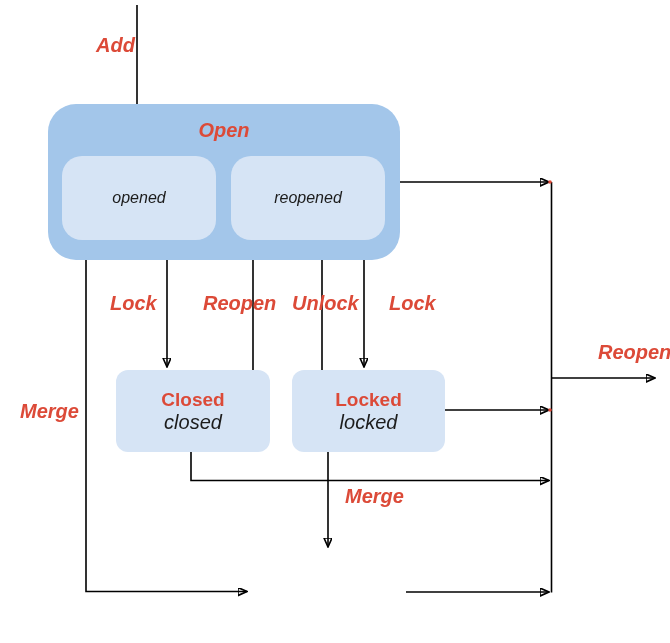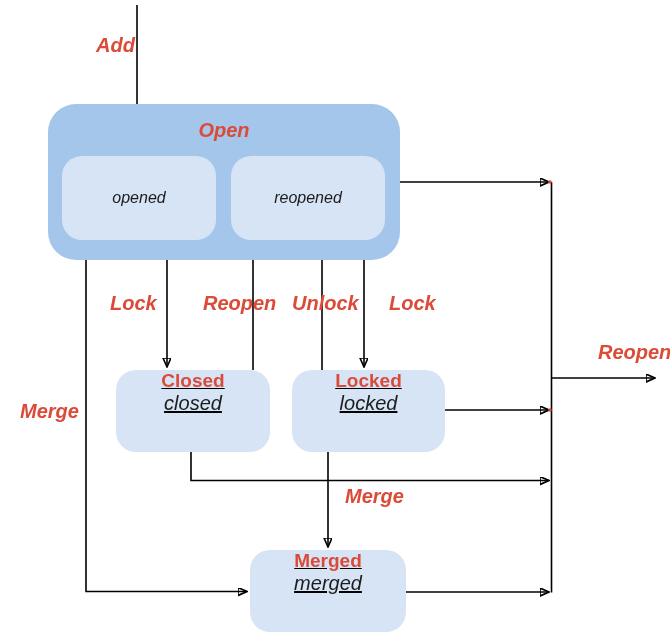--- a/index.html
+++ b/index.html
@@ -34,22 +34,22 @@
   .substate{
     background:var(--state-box);
     border-radius:20px;
     display:flex;align-items:center;justify-content:center;
     font-style:italic;font-size:16px;color:var(--text-dark);
   }
   .substate.opened{left:62px;top:156px;width:154px;height:84px;}
   .substate.reopened{left:231px;top:156px;width:154px;height:84px;}
   .state{
     background:var(--state-box);
-    border-radius:20px;
-    display:flex;flex-direction:column;align-items:center;justify-content:flex-start;text-decoration:underline;
+    border-radius:12px;
+    display:flex;flex-direction:column;align-items:center;justify-content:center;
   }
   .state.closed{left:116px;top:370px;width:154px;height:82px;}
   .state.locked{left:292px;top:370px;width:153px;height:82px;}
   .state.merged{left:250px;top:550px;width:156px;height:82px;}
   .state .title{
     font-weight:bold;font-size:19px;line-height:22px;color:var(--accent-red);
   }
   .state .subtitle{
     font-style:italic;font-size:20px;line-height:23px;color:var(--text-dark);
   }
@@ -108,24 +108,20 @@
   </div>
 
   <div class="box state closed">
     <span class="title">Closed</span>
     <span class="subtitle">closed</span>
   </div>
   <div class="box state locked">
     <span class="title">Locked</span>
     <span class="subtitle">locked</span>
   </div>
-  <div class="box state merged">
-    <span class="title">Merged</span>
-    <span class="subtitle">merged</span>
-  </div>
 
   <div class="edge-label lbl-add">Add</div>
   <div class="edge-label lbl-open">Open</div>
   <div class="edge-label lbl-close">Lock</div>
   <div class="edge-label lbl-reopen">Reopen</div>
   <div class="edge-label lbl-unlock">Unlock</div>
   <div class="edge-label lbl-lock">Lock</div>
   <div class="edge-label lbl-merge-open">Merge</div>
   <div class="edge-label lbl-merge-locked">Merge</div>
   <div class="edge-label lbl-delete">Reopen</div>

